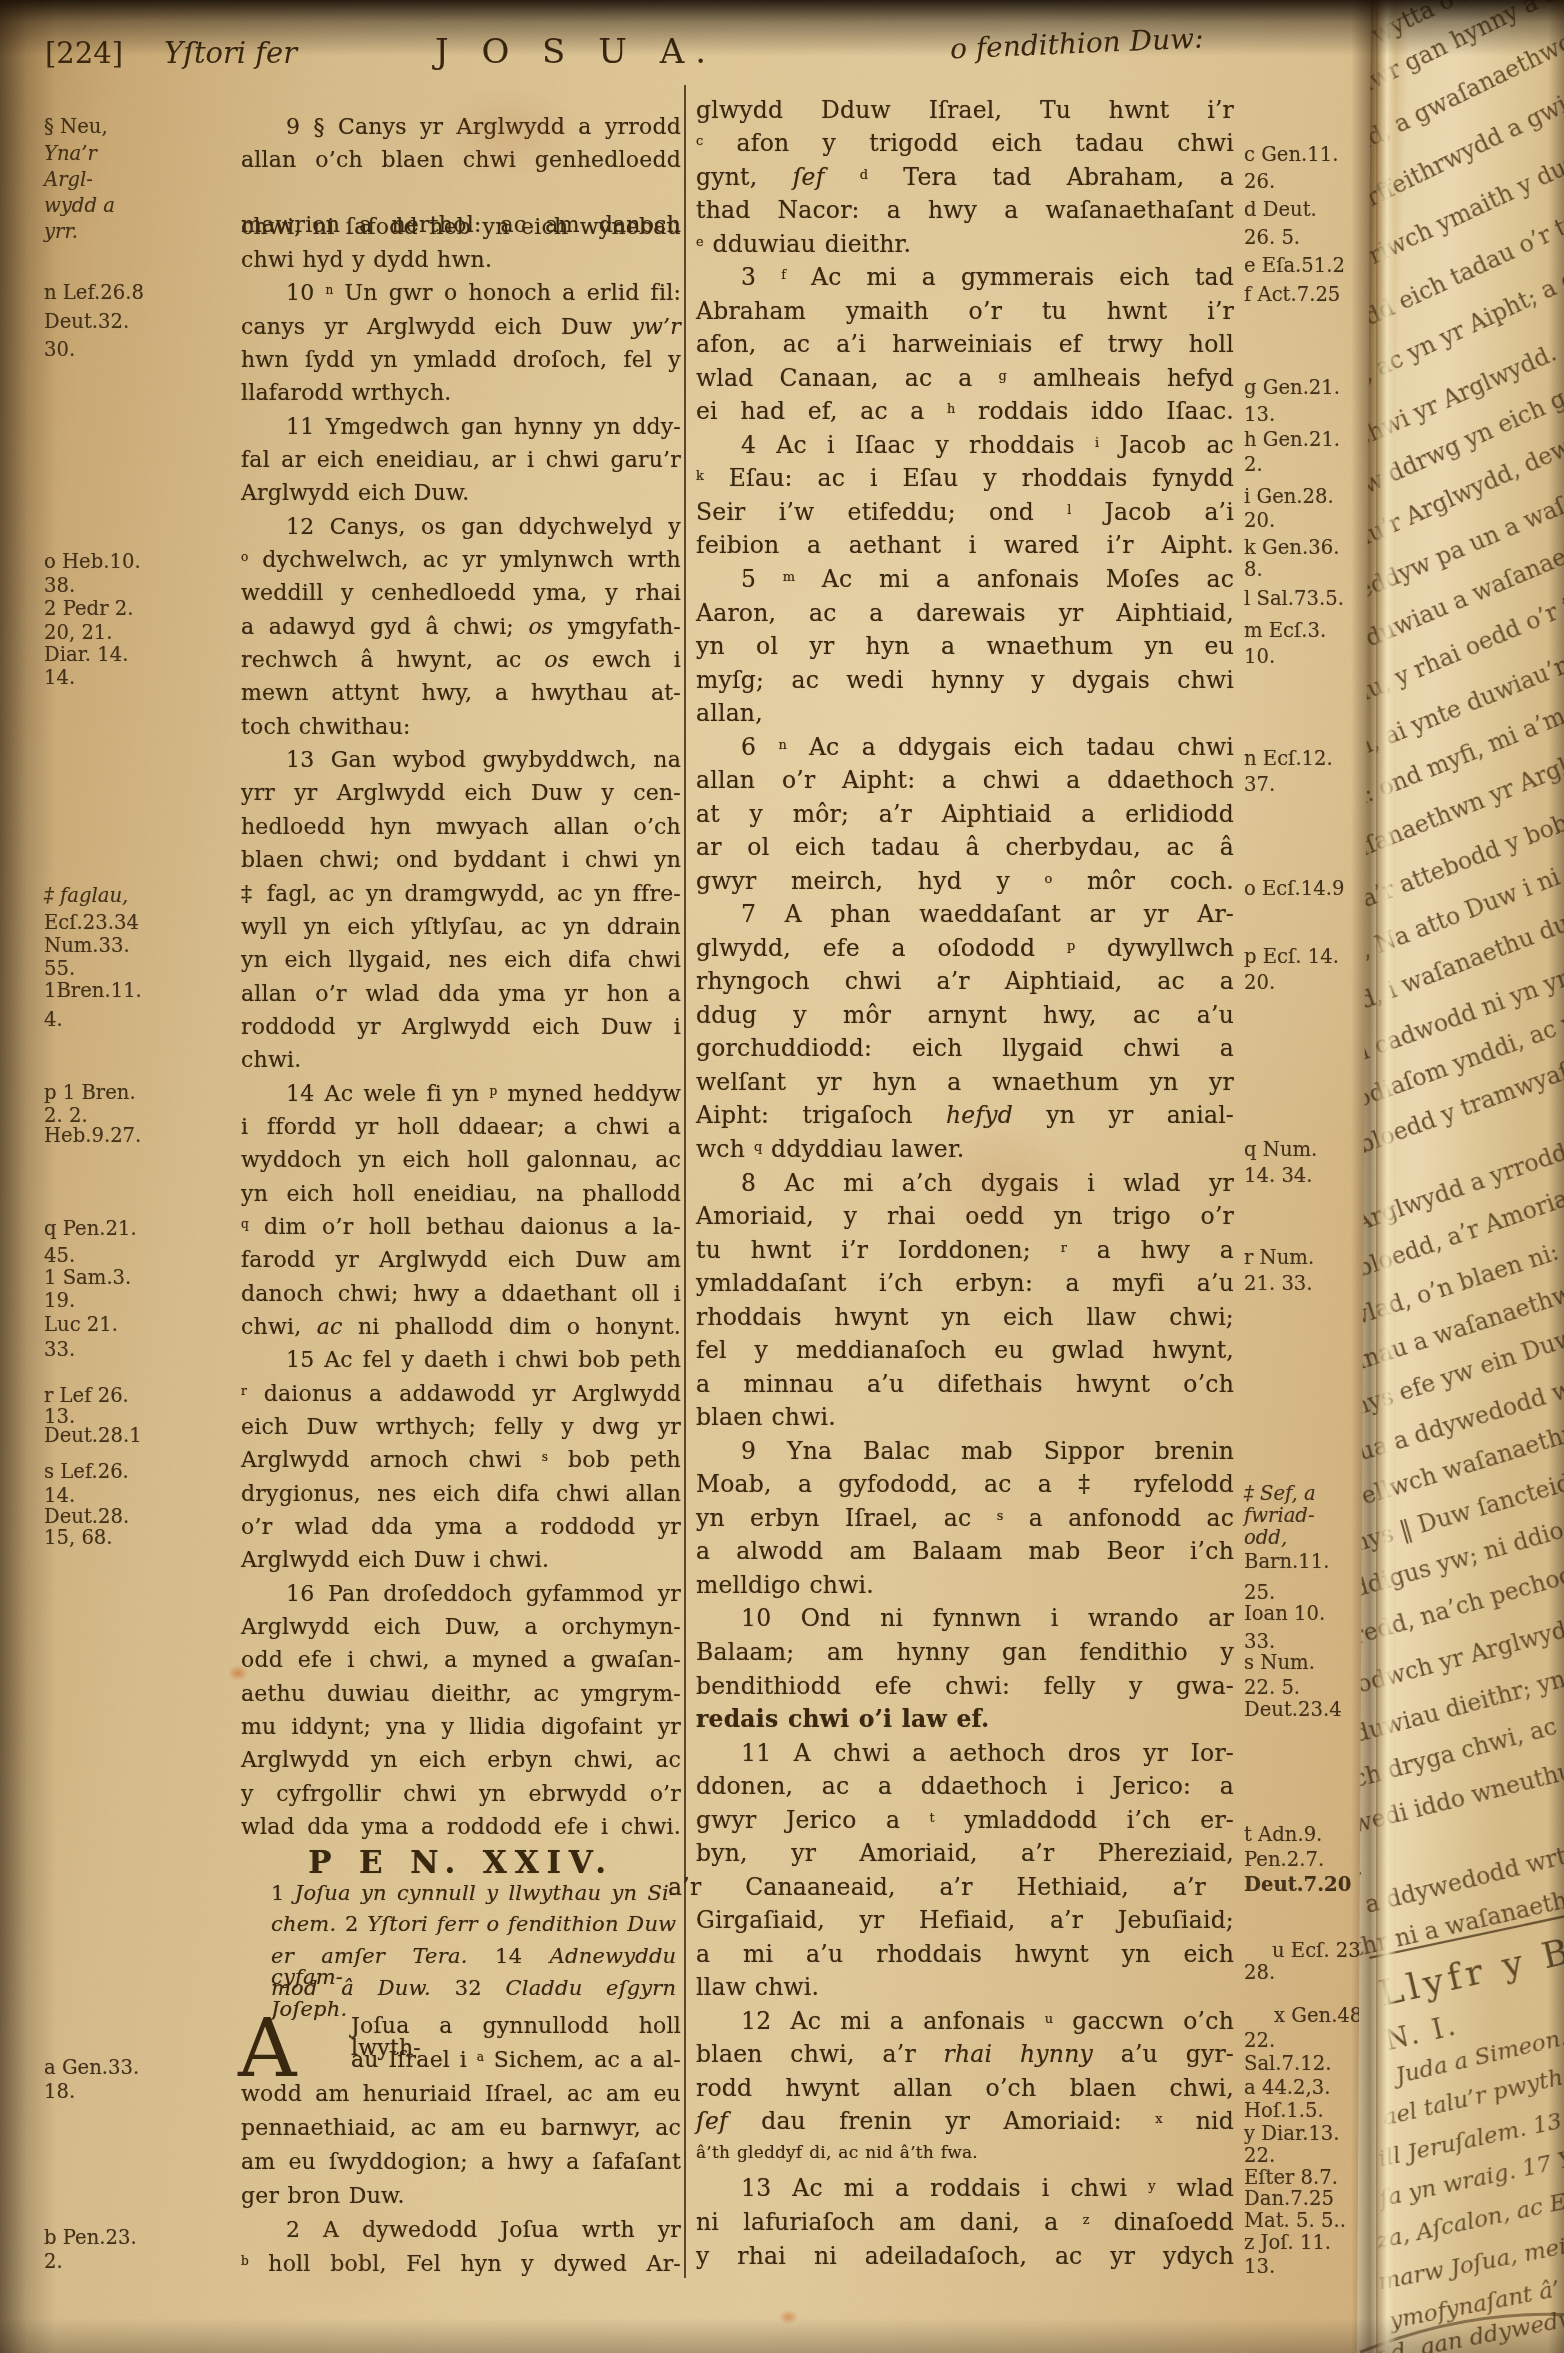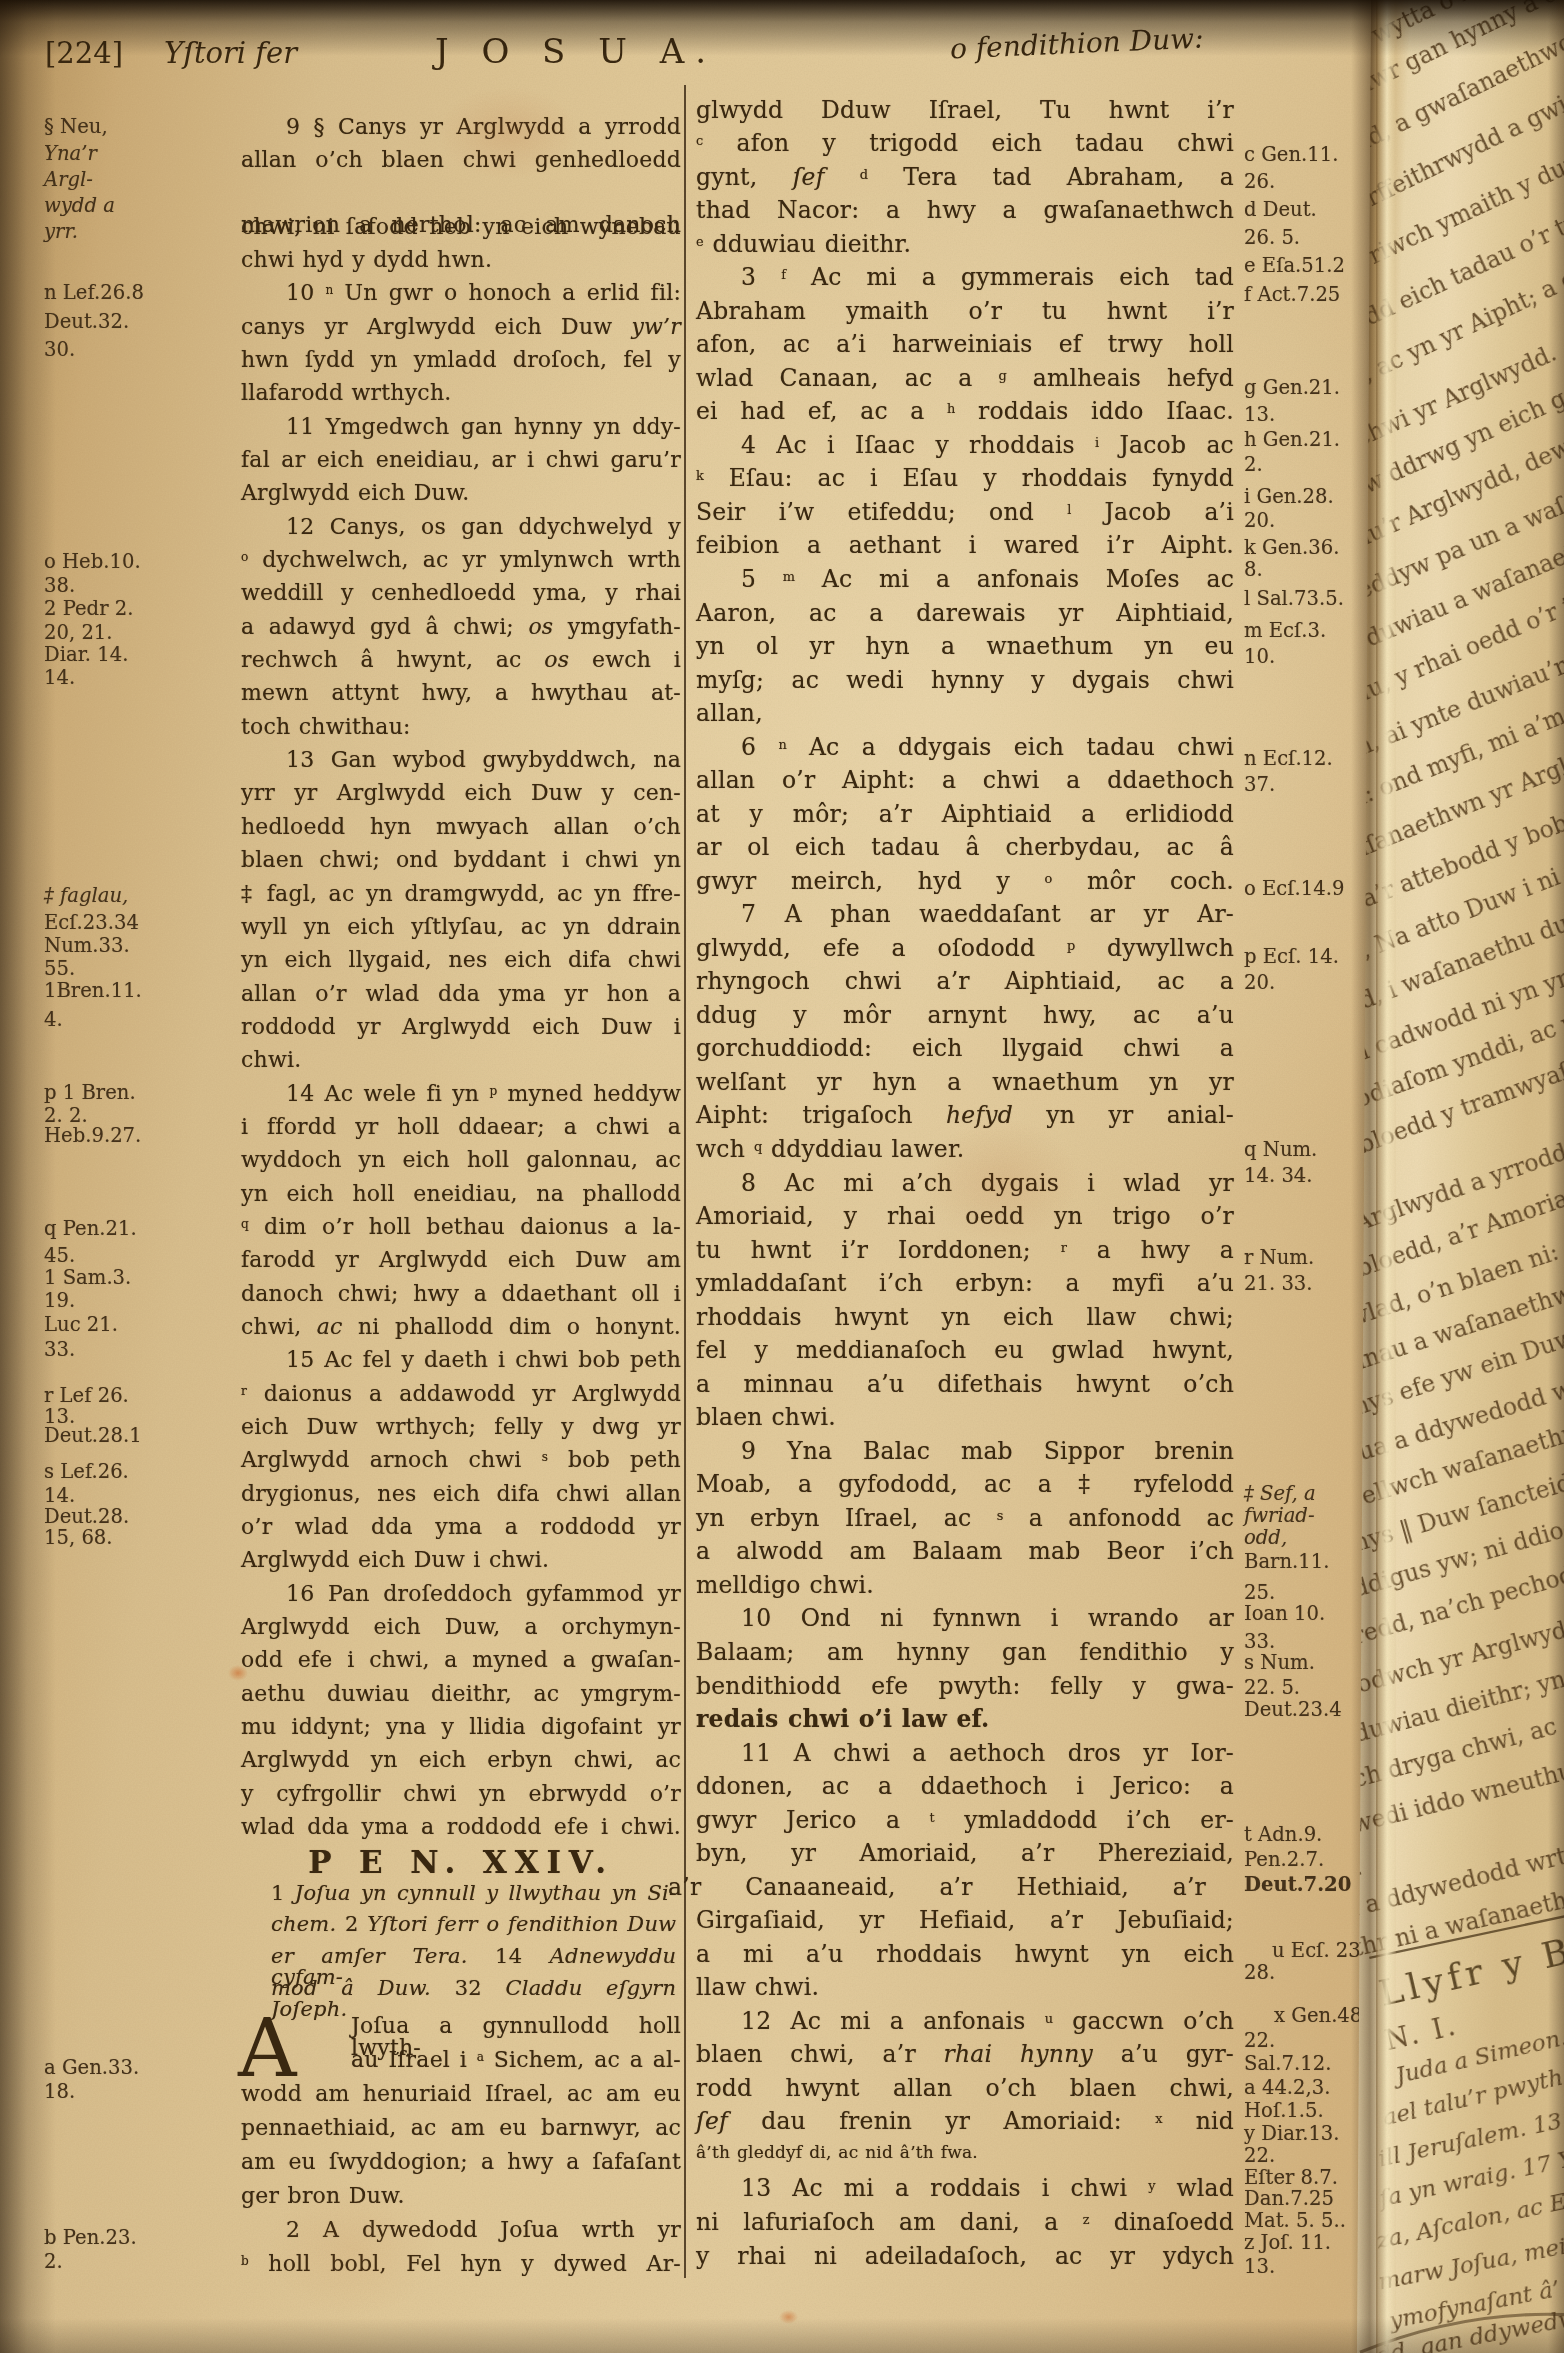--- a/index.html
+++ b/index.html
@@ -175,21 +175,21 @@
       <div class="note" style="left: 44px; top: 1528px;">15, 68.</div>
       <div class="note" style="left: 44px; top: 2058px;">a Gen.33.</div>
       <div class="note" style="left: 44px; top: 2082px;">18.</div>
       <div class="note" style="left: 44px; top: 2228px;">b Pen.23.</div>
       <div class="note" style="left: 44px; top: 2252px;">2.</div>
     </div>
   <div>
       <div class="line" style="top: 99px; left: 696px; width: 538px; font-size: 23.5px;"><span>glwydd Dduw Iſrael, Tu hwnt i’r</span></div>
       <div class="line" style="top: 132px; left: 696px; width: 538px; font-size: 23.5px;"><span class="sup">c</span><span> afon y trigodd eich tadau chwi</span></div>
       <div class="line" style="top: 166px; left: 696px; width: 538px; font-size: 23.5px;"><span>gynt, </span><span class="it">ſef</span><span> </span><span class="sup">d</span><span> Tera tad Abraham, a</span></div>
-      <div class="line" style="top: 199px; left: 696px; width: 538px; font-size: 23.5px;"><span>thad Nacor: a hwy a gwaſanaethwch</span></div>
+      <div class="line" style="top: 199px; left: 696px; width: 538px; font-size: 23.5px;"><span>thad Nacor: a hwy a waſanaethaſant</span></div>
       <div class="line end" style="top: 233px; left: 696px; width: 538px; font-size: 23.5px;"><span class="sup">e</span><span> dduwiau dieithr.</span></div>
       <div class="line ind" style="top: 266px; left: 696px; width: 538px; font-size: 23.5px;"><span>3 </span><span class="sup">f</span><span> Ac mi a gymmerais eich tad</span></div>
       <div class="line" style="top: 300px; left: 696px; width: 538px; font-size: 23.5px;"><span>Abraham ymaith o’r tu hwnt i’r</span></div>
       <div class="line" style="top: 333px; left: 696px; width: 538px; font-size: 23.5px;"><span>afon, ac a’i harweiniais ef trwy holl</span></div>
       <div class="line" style="top: 367px; left: 696px; width: 538px; font-size: 23.5px;"><span>wlad Canaan, ac a </span><span class="sup">g</span><span> amlheais hefyd</span></div>
       <div class="line" style="top: 400px; left: 696px; width: 538px; font-size: 23.5px;"><span>ei had ef, ac a </span><span class="sup">h</span><span> roddais iddo Iſaac.</span></div>
       <div class="line ind" style="top: 434px; left: 696px; width: 538px; font-size: 23.5px;"><span>4 Ac i Iſaac y rhoddais </span><span class="sup">i</span><span> Jacob ac</span></div>
       <div class="line" style="top: 467px; left: 696px; width: 538px; font-size: 23.5px;"><span class="sup">k</span><span> Eſau: ac i Eſau y rhoddais fynydd</span></div>
       <div class="line" style="top: 501px; left: 696px; width: 538px; font-size: 23.5px;"><span>Seir i’w etifeddu; ond </span><span class="sup">l</span><span> Jacob a’i</span></div>
       <div class="line" style="top: 534px; left: 696px; width: 538px; font-size: 23.5px;"><span>feibion a aethant i wared i’r Aipht.</span></div>
@@ -219,21 +219,21 @@
       <div class="line" style="top: 1339px; left: 696px; width: 538px; font-size: 23.5px;"><span>fel y meddianaſoch eu gwlad hwynt,</span></div>
       <div class="line" style="top: 1373px; left: 696px; width: 538px; font-size: 23.5px;"><span>a minnau a’u difethais hwynt o’ch</span></div>
       <div class="line end" style="top: 1406px; left: 696px; width: 538px; font-size: 23.5px;"><span>blaen chwi.</span></div>
       <div class="line ind" style="top: 1440px; left: 696px; width: 538px; font-size: 23.5px;"><span>9 Yna Balac mab Sippor brenin</span></div>
       <div class="line" style="top: 1473px; left: 696px; width: 538px; font-size: 23.5px;"><span>Moab, a gyfododd, ac a ‡ ryfelodd</span></div>
       <div class="line" style="top: 1507px; left: 696px; width: 538px; font-size: 23.5px;"><span>yn erbyn Iſrael, ac </span><span class="sup">s</span><span> a anfonodd ac</span></div>
       <div class="line" style="top: 1540px; left: 696px; width: 538px; font-size: 23.5px;"><span>a alwodd am Balaam mab Beor i’ch</span></div>
       <div class="line end" style="top: 1574px; left: 696px; width: 538px; font-size: 23.5px;"><span>melldigo chwi.</span></div>
       <div class="line ind" style="top: 1607px; left: 696px; width: 538px; font-size: 23.5px;"><span>10 Ond ni fynnwn i wrando ar</span></div>
       <div class="line" style="top: 1641px; left: 696px; width: 538px; font-size: 23.5px;"><span>Balaam; am hynny gan fendithio y</span></div>
-      <div class="line" style="top: 1675px; left: 696px; width: 538px; font-size: 23.5px;"><span>bendithiodd efe pwyth: felly y gwa-</span></div>
+      <div class="line" style="top: 1675px; left: 696px; width: 538px; font-size: 23.5px;"><span>bendithiodd efe chwi: felly y gwa-</span></div>
       <div class="line end" style="top: 1708px; left: 696px; width: 538px; font-size: 23.5px; font-weight: bold;"><span>redais chwi o’i law ef.</span></div>
       <div class="line ind" style="top: 1742px; left: 696px; width: 538px; font-size: 23.5px;"><span>11 A chwi a aethoch dros yr Ior-</span></div>
       <div class="line" style="top: 1775px; left: 696px; width: 538px; font-size: 23.5px;"><span>ddonen, ac a ddaethoch i Jerico: a</span></div>
       <div class="line" style="top: 1809px; left: 696px; width: 538px; font-size: 23.5px;"><span>gwyr Jerico a </span><span class="sup">t</span><span> ymladdodd i’ch er-</span></div>
       <div class="line" style="top: 1842px; left: 696px; width: 538px; font-size: 23.5px;"><span>byn, yr Amoriaid, a’r Phereziaid,</span></div>
       <div class="line" style="top: 1876px; left: 668px; width: 538px; font-size: 23.5px;"><span>a’r Canaaneaid, a’r Hethiaid, a’r</span></div>
       <div class="line" style="top: 1909px; left: 696px; width: 538px; font-size: 23.5px;"><span>Girgaſiaid, yr Hefiaid, a’r Jebuſiaid;</span></div>
       <div class="line" style="top: 1943px; left: 696px; width: 538px; font-size: 23.5px;"><span>a mi a’u rhoddais hwynt yn eich</span></div>
       <div class="line end" style="top: 1976px; left: 696px; width: 538px; font-size: 23.5px;"><span>llaw chwi.</span></div>
       <div class="line ind" style="top: 2010px; left: 696px; width: 538px; font-size: 23.5px;"><span>12 Ac mi a anfonais </span><span class="sup">u</span><span> gaccwn o’ch</span></div>

